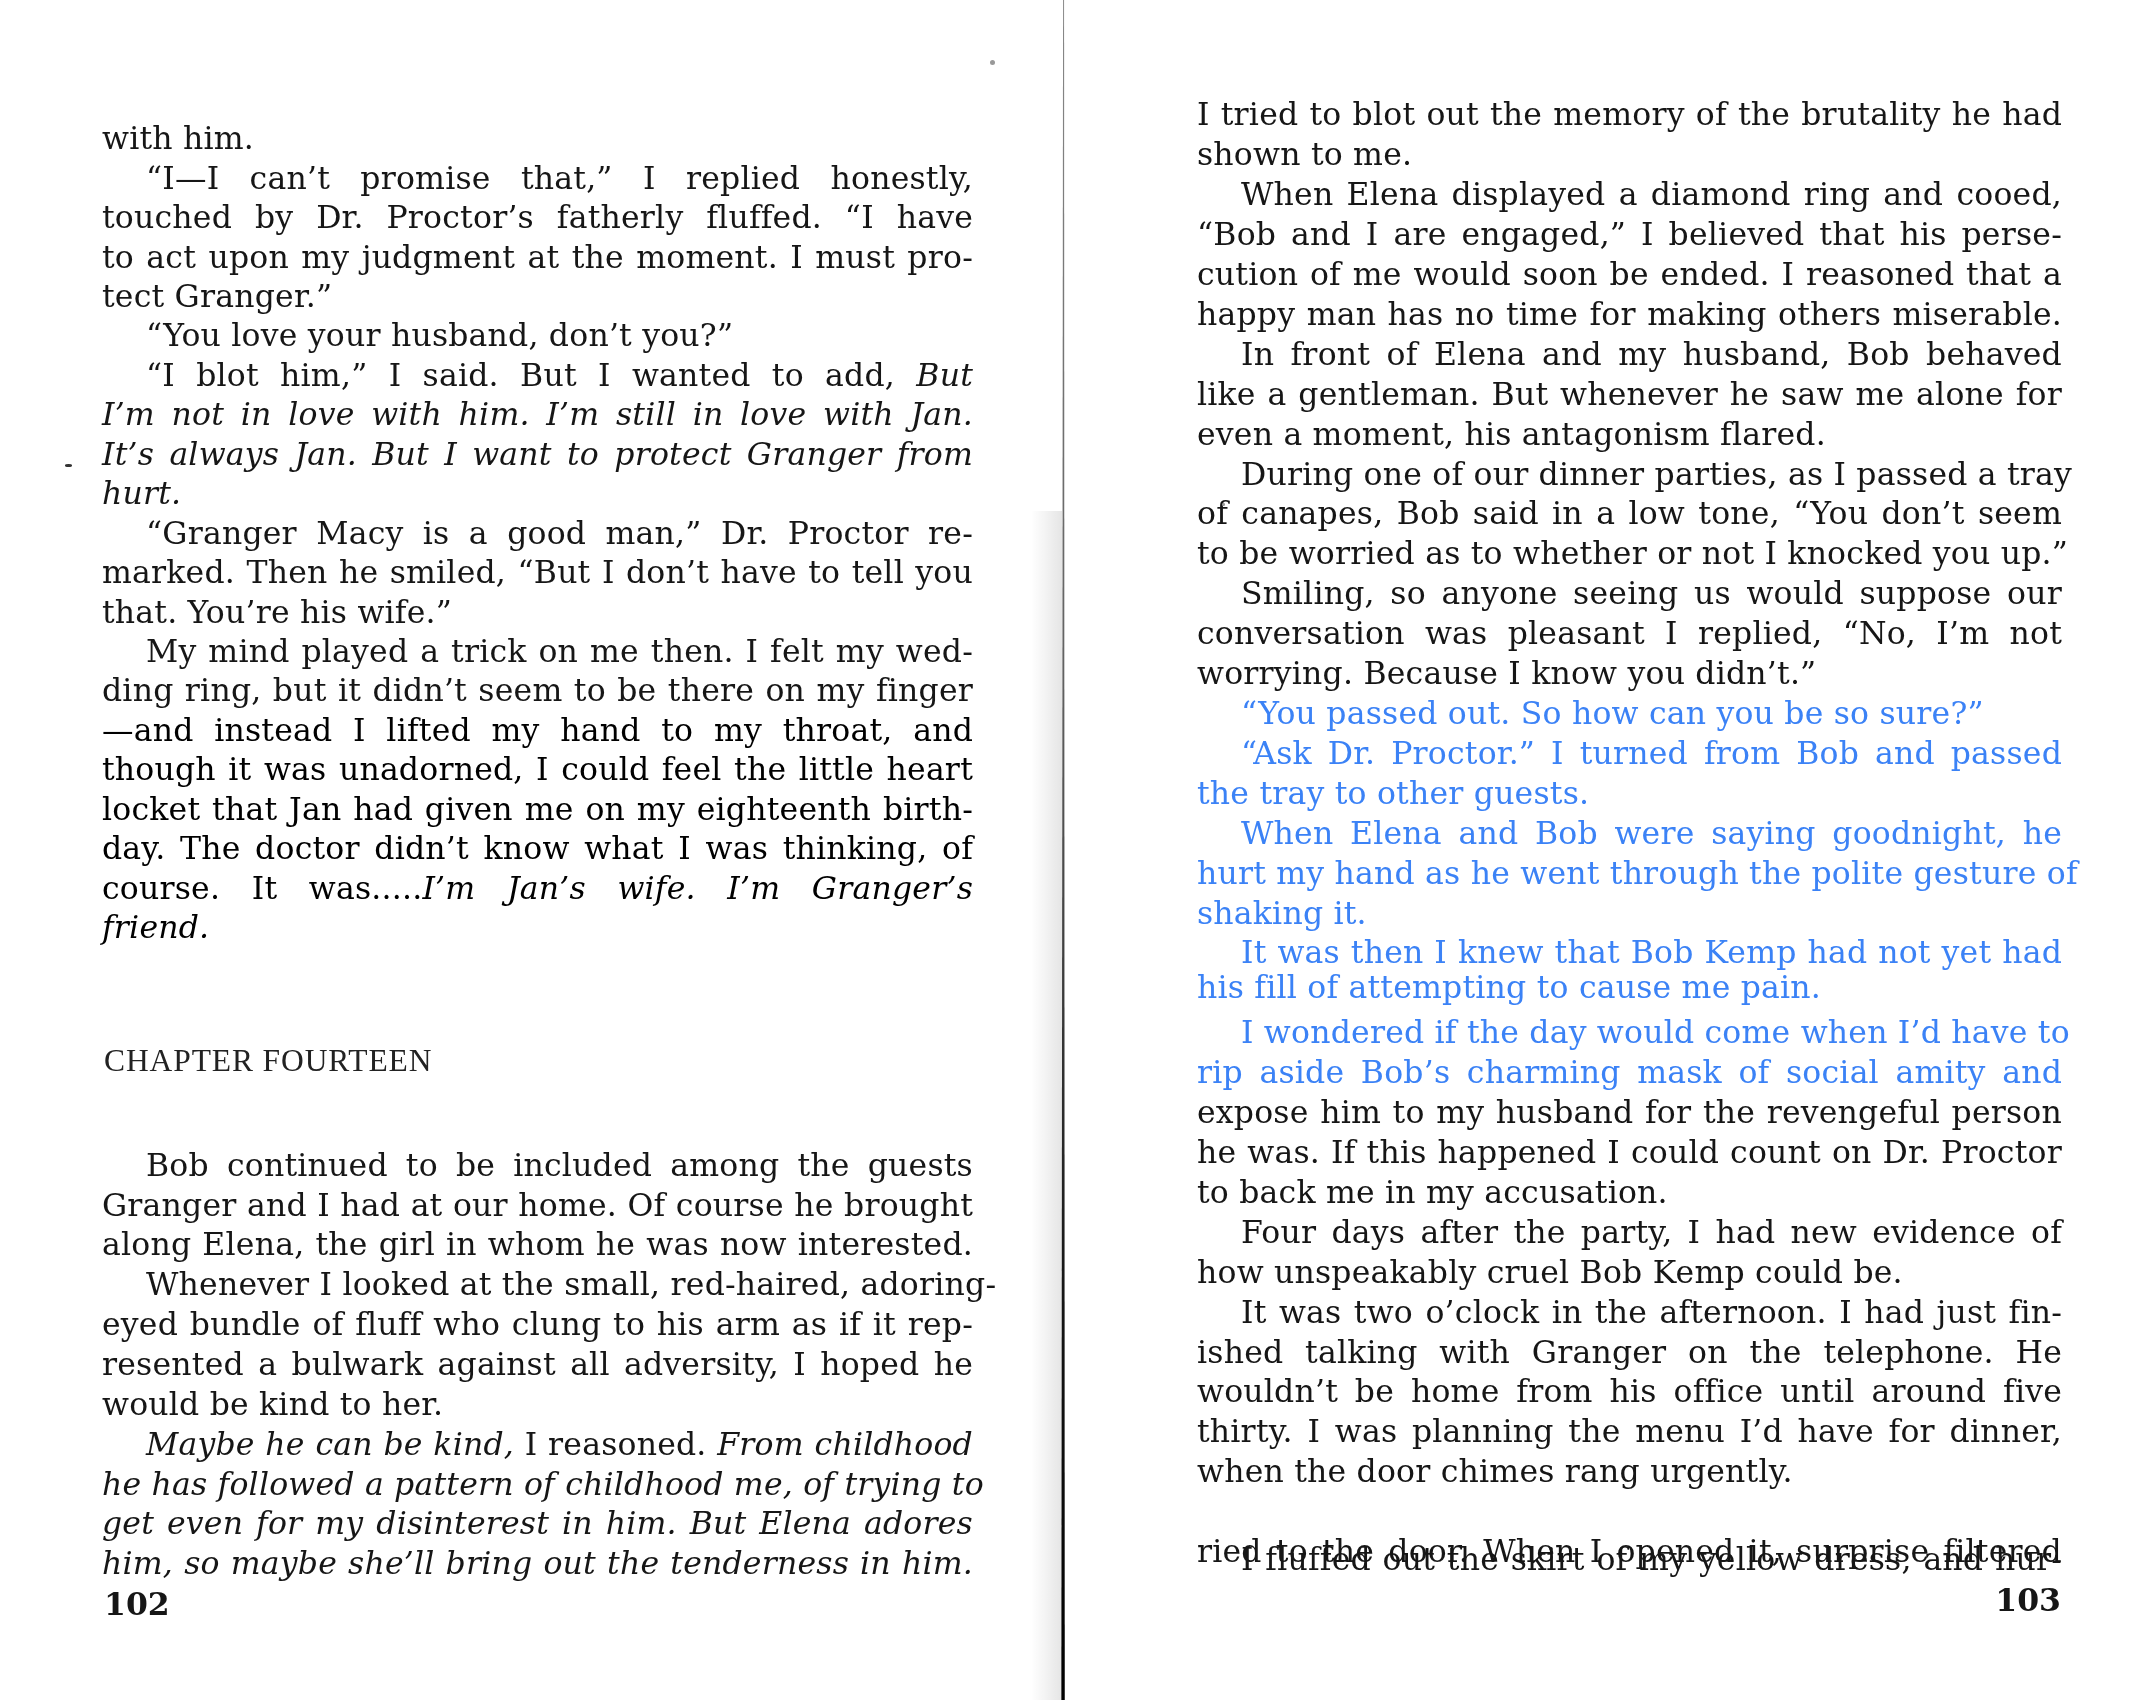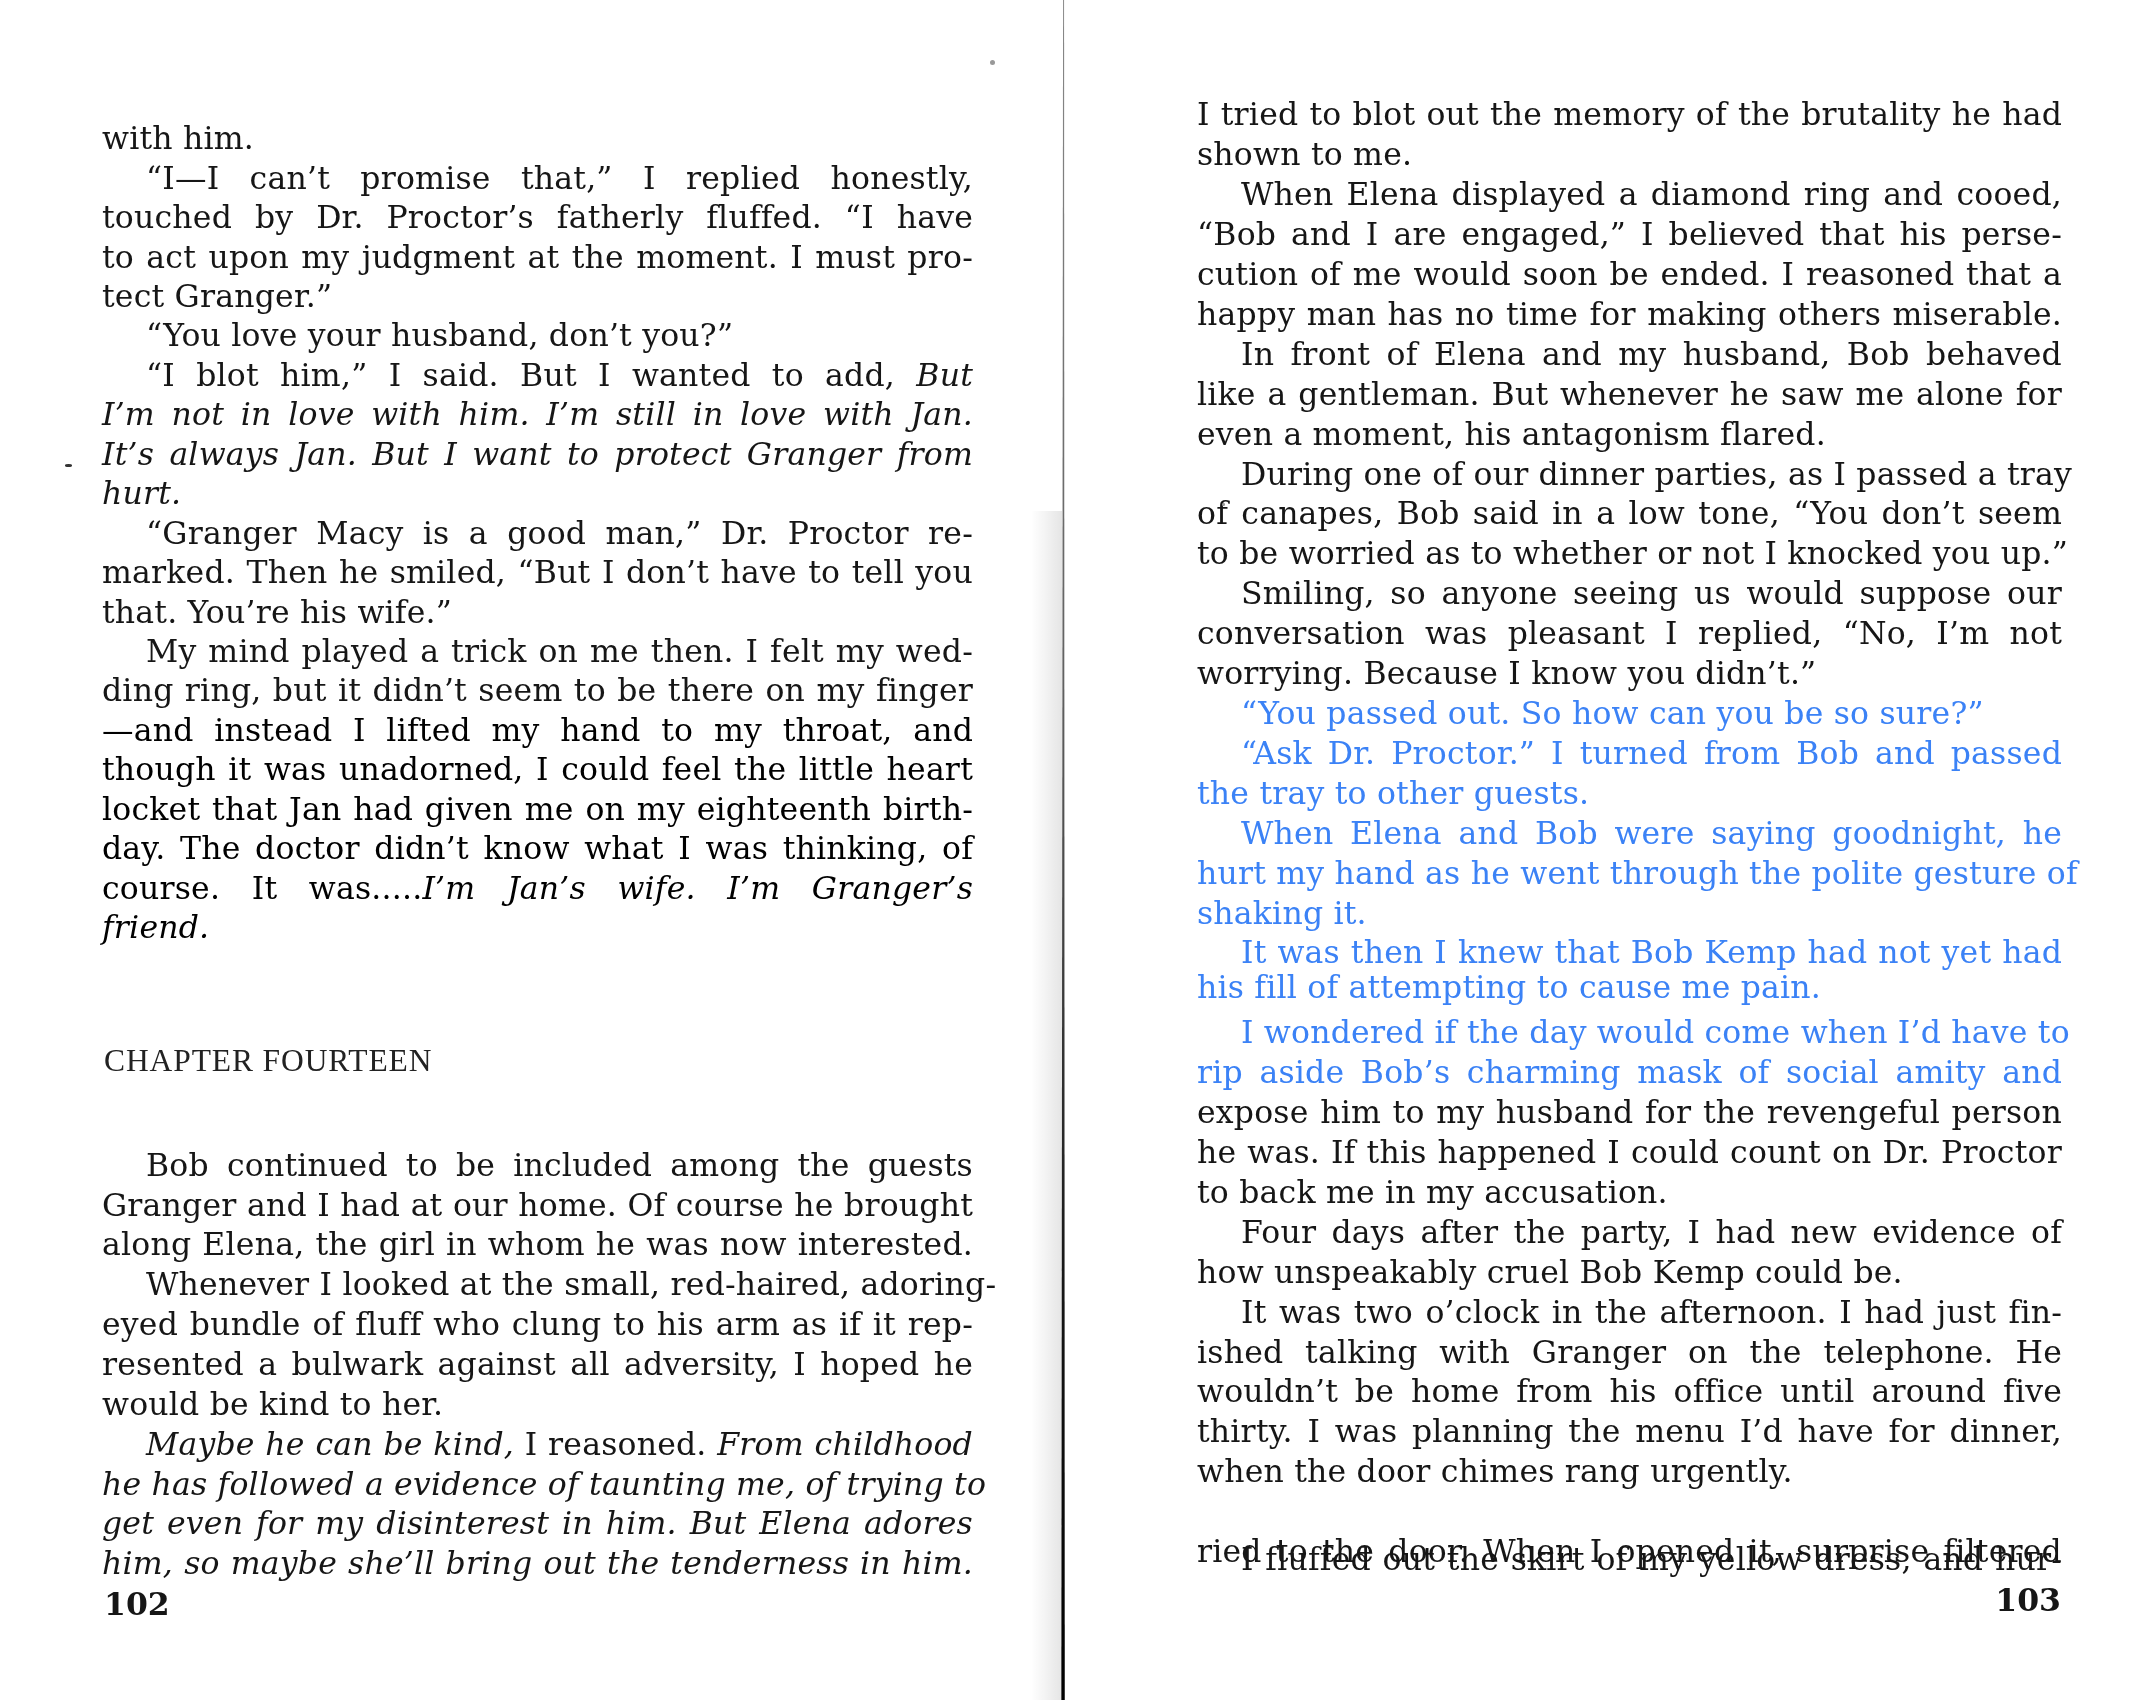--- a/index.html
+++ b/index.html
@@ -72,21 +72,21 @@
   <div class="chapter">CHAPTER FOURTEEN</div>
   <div class="left-text" id="left-after">
       <div class="line j ind" style="top: 1146px;"><span>Bob continued to be included among the guests</span></div>
       <div class="line j" style="top: 1186px;"><span>Granger and I had at our home. Of course he brought</span></div>
       <div class="line j" style="top: 1225px;"><span>along Elena, the girl in whom he was now interested.</span></div>
       <div class="line j ind" style="top: 1265px;"><span>Whenever I looked at the small, red-haired, adoring-</span></div>
       <div class="line j" style="top: 1305px;"><span>eyed bundle of fluff who clung to his arm as if it rep-</span></div>
       <div class="line j" style="top: 1345px;"><span>resented a bulwark against all adversity, I hoped he</span></div>
       <div class="line last" style="top: 1385px;"><span>would be kind to her.</span></div>
       <div class="line j ind" style="top: 1425px;"><span class="it">Maybe he can be kind,</span><span> I reasoned. </span><span class="it">From childhood</span></div>
-      <div class="line j" style="top: 1465px;"><span class="it">he has followed a evidence of taunting me, of trying to</span></div>
+      <div class="line j" style="top: 1465px;"><span class="it">he has followed a pattern of childhood me, of trying to</span></div>
       <div class="line j" style="top: 1504px;"><span class="it">get even for my disinterest in him. But Elena adores</span></div>
       <div class="line j" style="top: 1544px;"><span class="it">him, so maybe she’ll bring out the tenderness in him.</span></div>
     </div>
   <div class="pagenum pn-left">102</div>
 </div>
 
 <div class="gutter-shade"></div>
 <div class="gutter"></div>
 
 <div class="page page-right">

